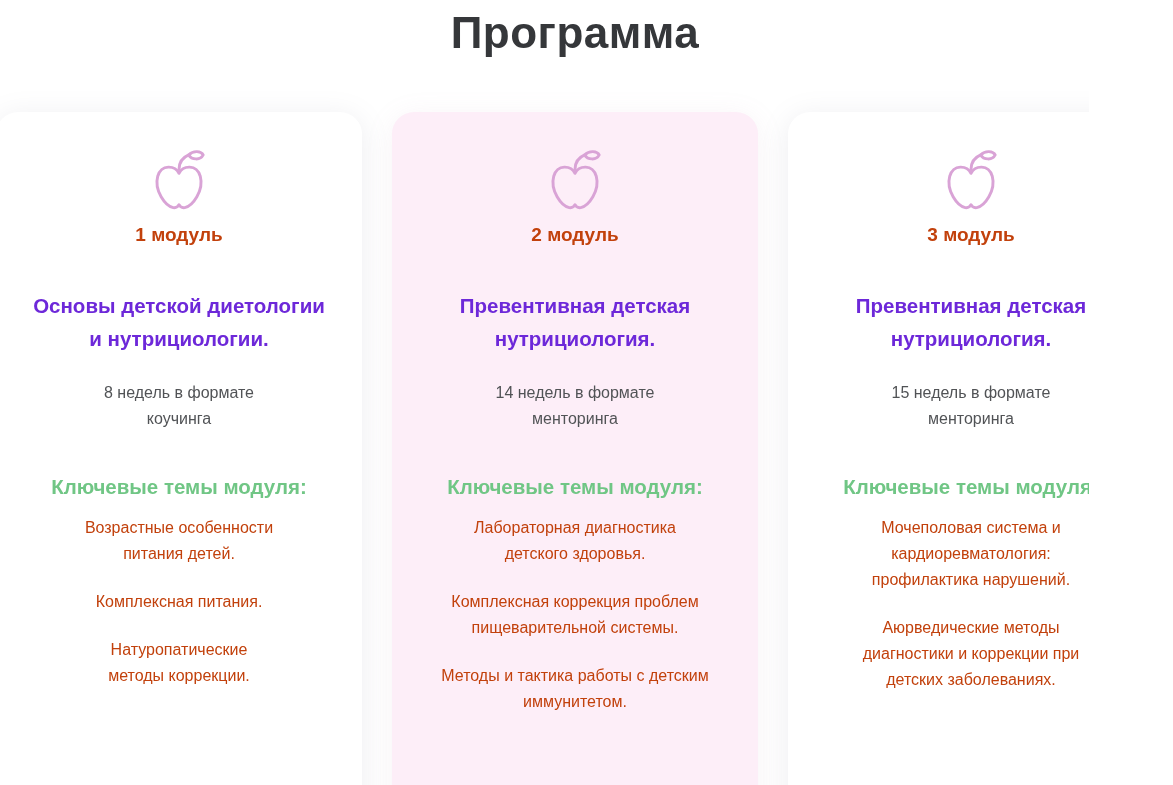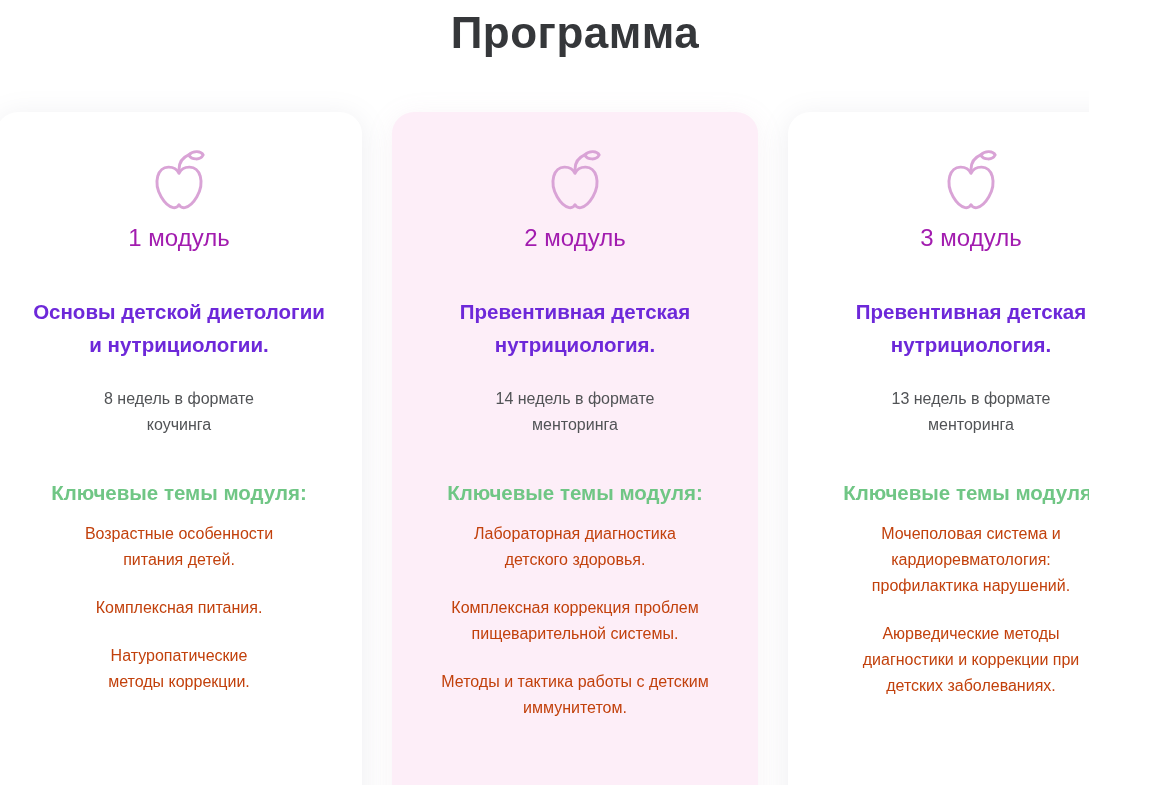--- a/index.html
+++ b/index.html
@@ -45,23 +45,23 @@
     min-height: 740px;
   }
   .card.highlighted {
     background: #fdeef8;
     box-shadow: 0 4px 28px rgba(180, 140, 170, 0.10);
   }
   .icon-wrap { height: 64px; display: flex; justify-content: center; }
   .icon-wrap svg { display: block; }
   .module-label {
     margin-top: 10px;
-    font-size: 24px;
-    font-weight: 400;
-    color: #a21caf;
+    font-size: 19px;
+    font-weight: 700;
+    color: #c2410c;
   }
   .module-title {
     margin-top: 44px;
     font-size: 20.5px;
     font-weight: 700;
     line-height: 1.6;
     color: #6d28d9;
     white-space: pre-line;
   }
   .module-duration {
@@ -145,21 +145,21 @@
     <div class="icon-wrap">
       <svg width="58" height="64" viewBox="0 0 60 66" fill="none">
         <path d="M30 20 C30 13 33 8 40 5" stroke="#d9a3d6" stroke-width="3" stroke-linecap="round"></path>
         <path d="M40 5 C45 0 53 1 55 5 C52 11 43 10 40 5 Z" stroke="#d9a3d6" stroke-width="3" stroke-linejoin="round"></path>
         <path d="M30 24 C26 16 12 14 8 27 C4 42 16 58 24 59.5 C27 60 29 58.5 30 56.5 C31 58.5 33 60 36 59.5 C44 58 56 42 52 27 C48 14 34 16 30 24 Z" stroke="#d9a3d6" stroke-width="3" stroke-linejoin="round"></path>
       </svg>
     </div>
     <div class="module-label">3 модуль</div>
     <h3 class="module-title">Превентивная детская
 нутрициология.</h3>
-    <p class="module-duration">13 недель в формате
+    <p class="module-duration">15 недель в формате
 менторинга</p>
     <h4 class="topics-heading">Ключевые темы модуля:</h4>
     <div class="topics">
           <p class="topic">Мочеполовая система и
 кардиоревматология:
 профилактика нарушений.</p>
           <p class="topic">Аюрведические методы
 диагностики и коррекции при
 детских заболеваниях.</p>
         </div>

